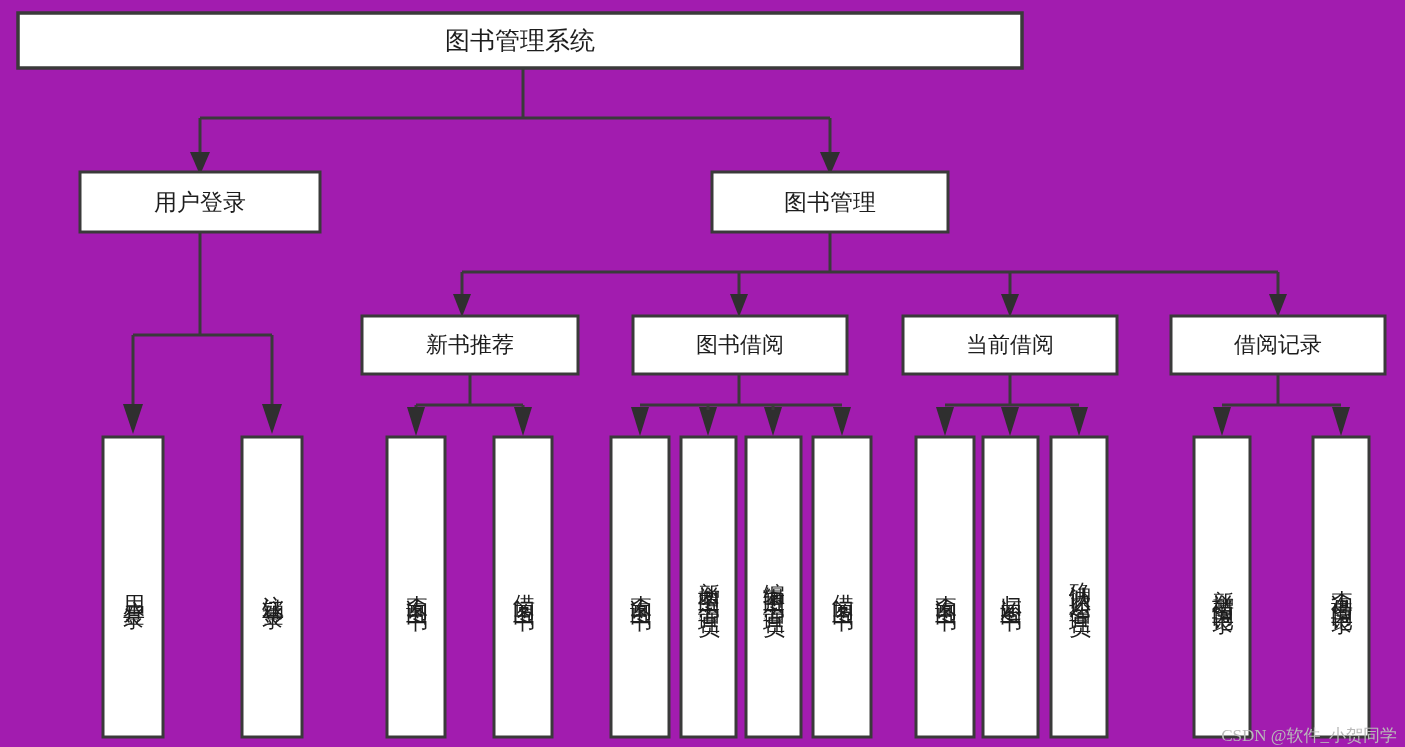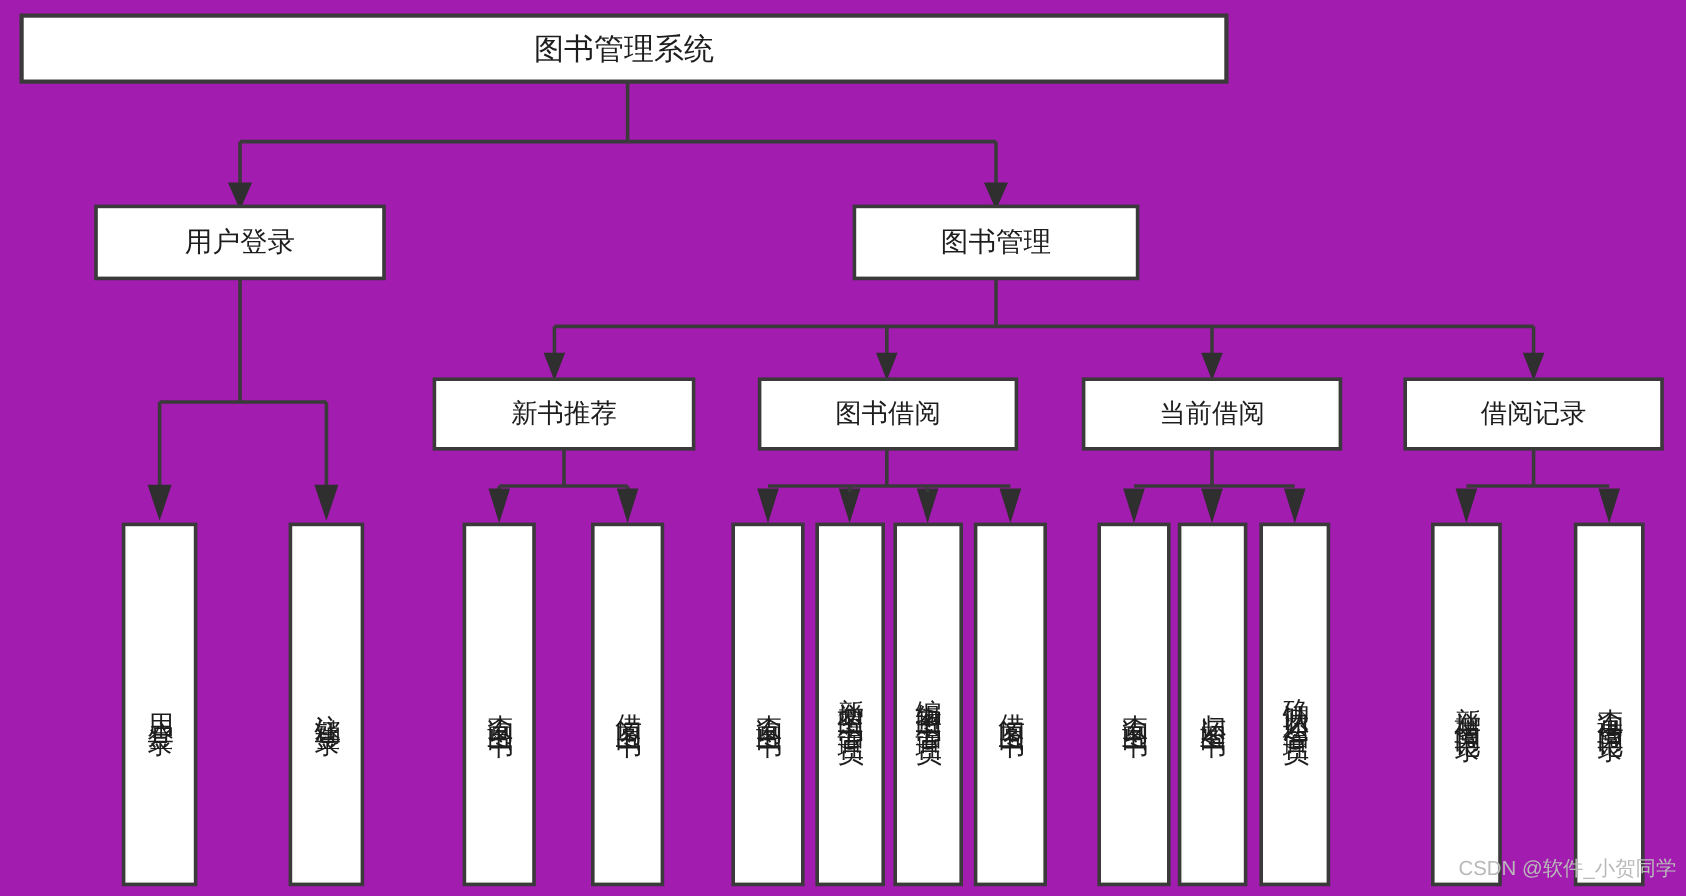--- a/index.html
+++ b/index.html
@@ -57,22 +57,22 @@
   .label-l3 { font-size: 22px; }
   .label-leaf {
     font-size: 22px;
     writing-mode: vertical-rl;
     text-orientation: upright;
     letter-spacing: 5px;
   }
   .watermark {
     position: absolute;
     right: 8px;
-    bottom: 12px;
-    font-family: Liberation Sans, sans-serif;
+    bottom: 0;
+    font-family: Liberation Serif, serif;
     font-size: 17px;
     color: #b9b9b9;
     white-space: nowrap;
     user-select: none;
     pointer-events: none;
   }
 </style>
 </head>
 <body>
 

